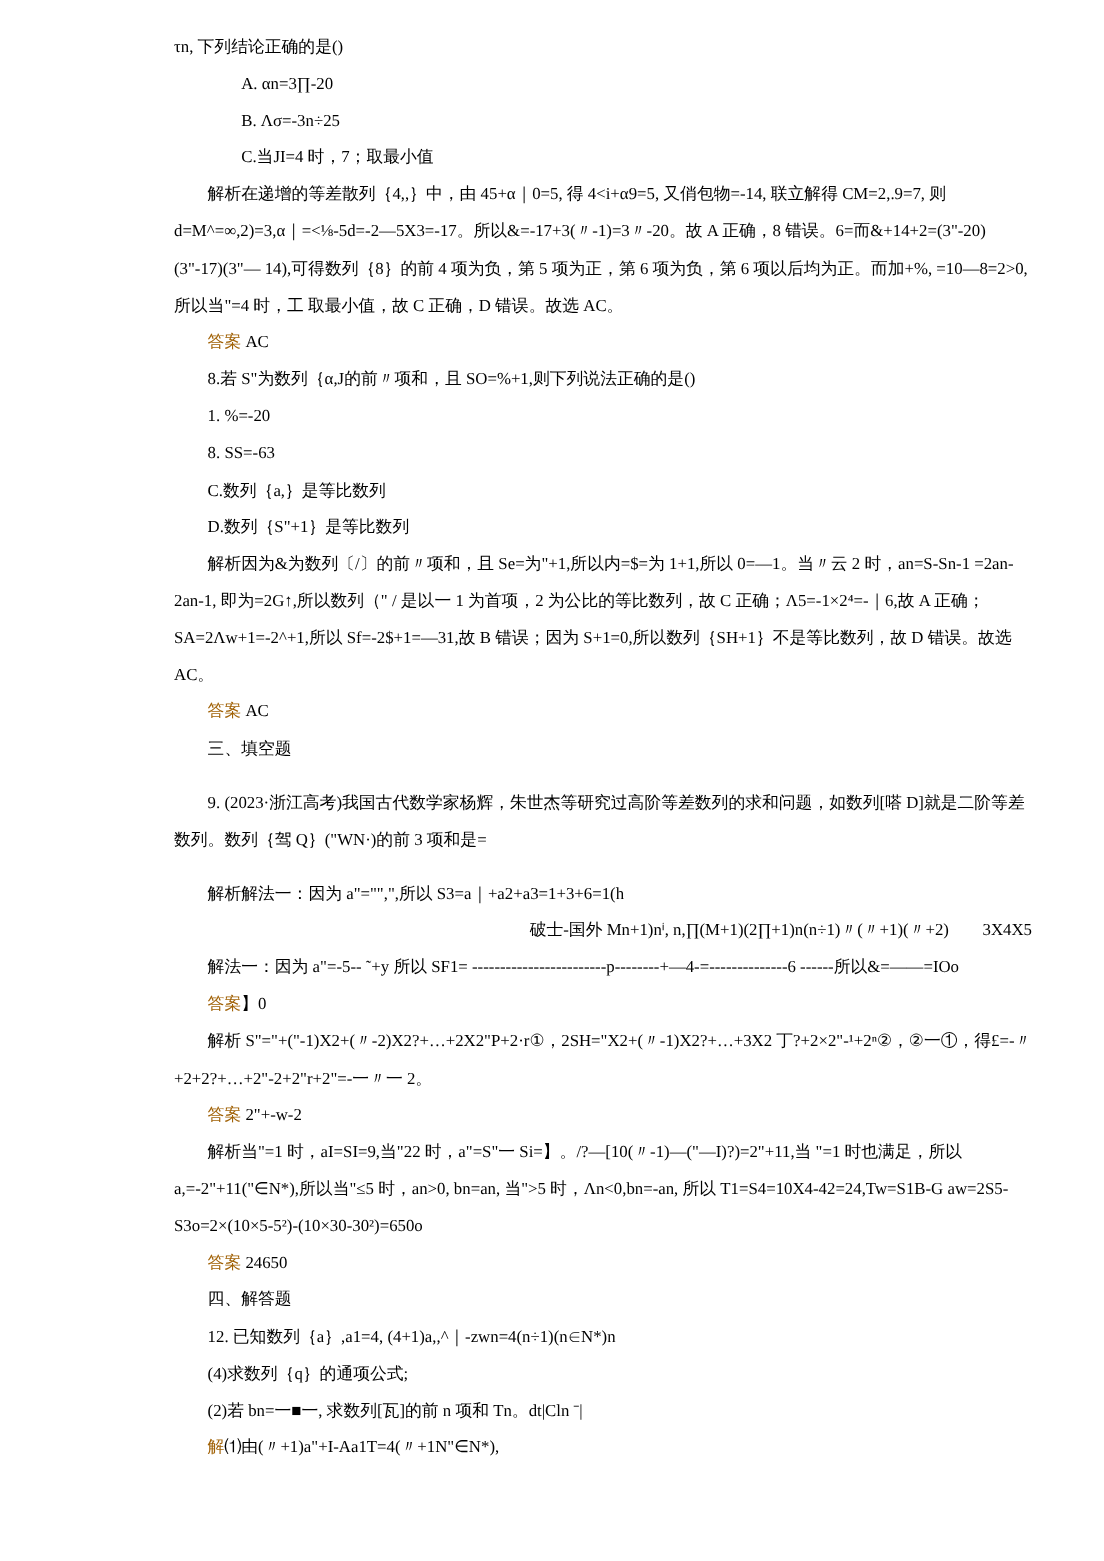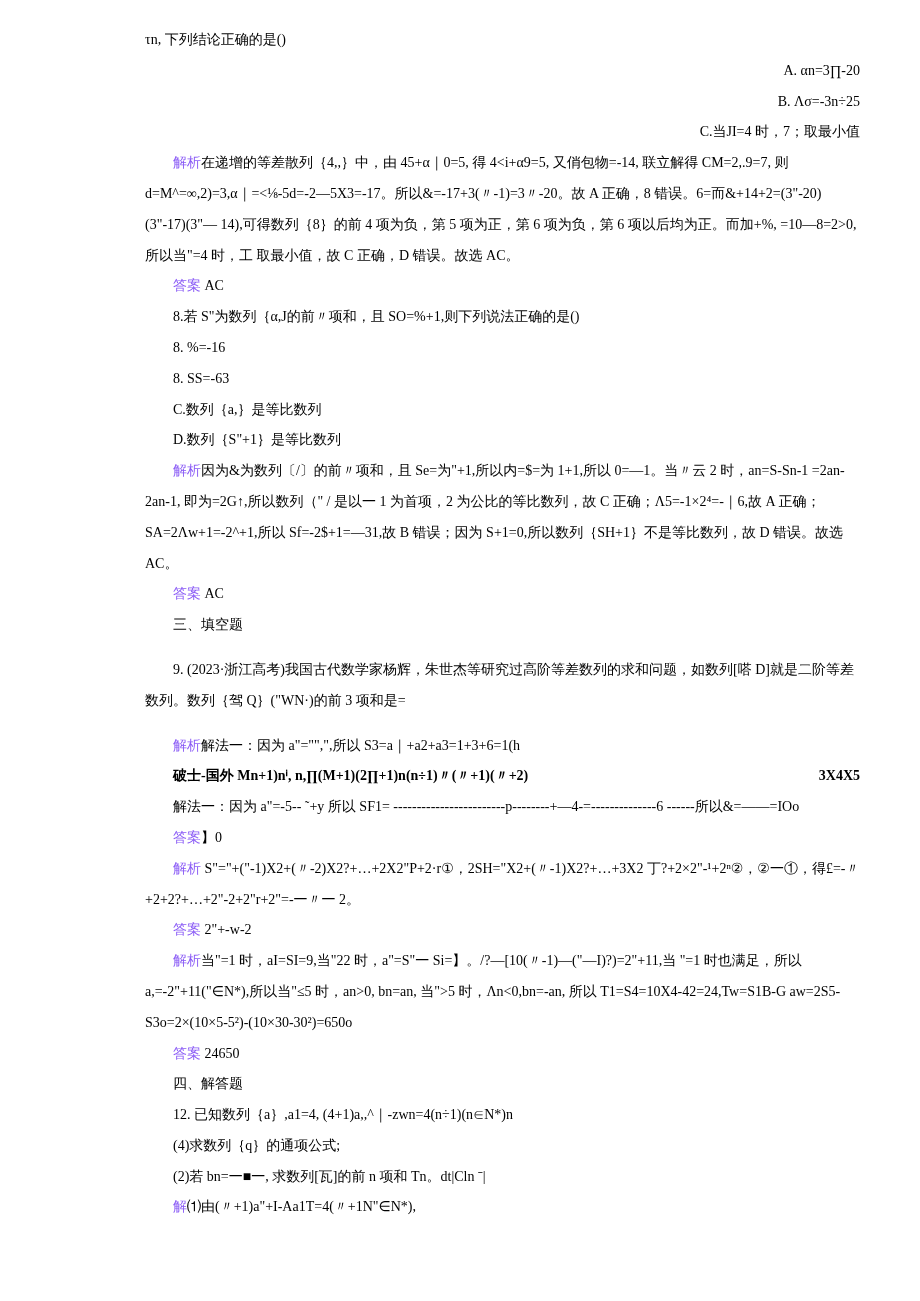--- a/index.html
+++ b/index.html
@@ -11,41 +11,41 @@
     line-height: 2.2;
     color: #000;
   }
   .page {
     width: 920px;
     min-height: 1301px;
     padding: 25px 60px 25px 145px;
     box-sizing: border-box;
   }
   .indent { text-indent: 2em; }
-  .indent2 { text-indent: 4em; text-align: right; }
-  .blue { color: #8b5cf6; }
-  .red { color: #8b5cf6; }
-  .flex-row { display: flex; justify-content: space-between; font-weight: bold; }
+  .indent2 { text-indent: 4em; }
+  .blue { color: #000000; }
+  .red { color: #a16207; }
+  .flex-row { display: flex; justify-content: flex-end; }
 </style>
 </head>
 <body>
 
 <div class="page">
   <div>τn, 下列结论正确的是()</div>
   <div class="indent2">A.   αn=3∏-20</div>
   <div class="indent2">B.   Λσ=-3n÷25</div>
   <div class="indent2">C.当JI=4 时，7；取最小值</div>
   <div class="indent">
     <span class="blue">解析</span><span>在递增的等差散列｛4,,｝中，由 45+α｜0=5, 得 4&lt;i+α9=5, 又俏包物=-14, 联立解得 CM=2,.9=7, 则d=M^=∞,2)=3,α｜=&lt;⅛-5d=-2—5X3=-17。所以&amp;=-17+3(〃-1)=3〃-20。故 A 正确，8 错误。6=而&amp;+14+2=(3"-20)(3"-17)(3"— 14),可得数列｛8｝的前 4 项为负，第 5 项为正，第 6 项为负，第 6 项以后均为正。而加+%, =10—8=2&gt;0,所以当"=4 时，工 取最小值，故 C 正确，D 错误。故选 AC。</span>
   </div>
   <div class="indent">
     <span class="red">答案</span> <span>AC</span>
   </div>
   <div class="indent">8.若 S"为数列｛α,J的前〃项和，且 SO=%+1,则下列说法正确的是()</div>
-  <div class="indent">8.   %=-16</div>
+  <div class="indent">1.   %=-20</div>
   <div class="indent">8.   SS=-63</div>
   <div class="indent">C.数列｛a,｝是等比数列</div>
   <div class="indent">D.数列｛S"+1｝是等比数列</div>
   <div class="indent">
     <span class="blue">解析</span><span>因为&amp;为数列〔/〕的前〃项和，且 Se=为"+1,所以内=$=为 1+1,所以 0=—1。当〃云 2 时，an=S-Sn-1 =2an-2an-1, 即为=2G↑,所以数列（" / 是以一 1 为首项，2 为公比的等比数列，故 C 正确；Λ5=-1×2⁴=-｜6,故 A 正确；SA=2Λw+1=-2^+1,所以 Sf=-2$+1=—31,故 B 错误；因为 S+1=0,所以数列｛SH+1｝不是等比数列，故 D 错误。故选 AC。</span>
   </div>
   <div class="indent">
     <span class="red">答案</span> <span>AC</span>
   </div>
   <div class="indent">三、填空题</div>

